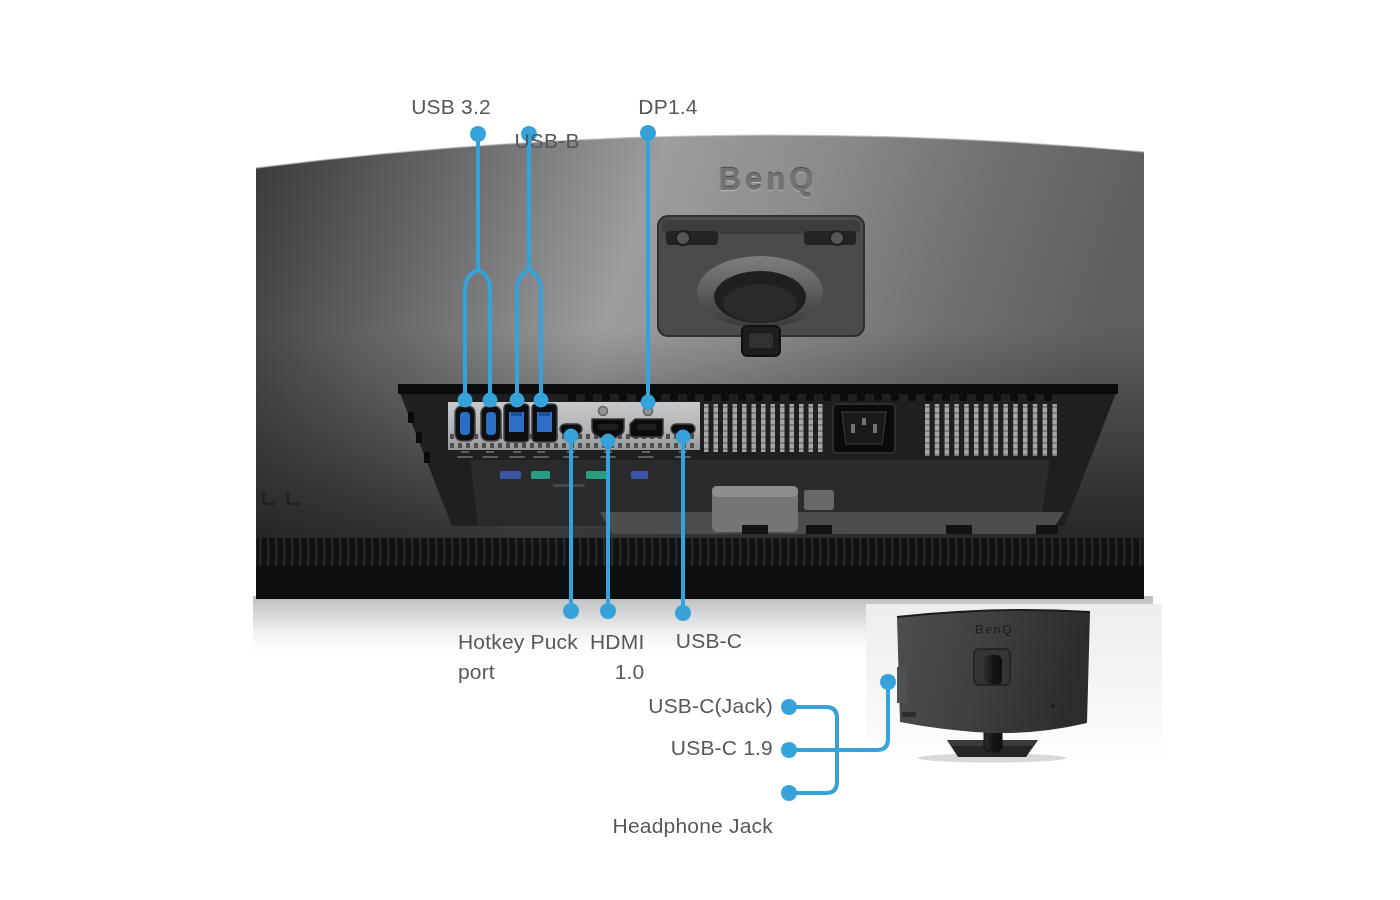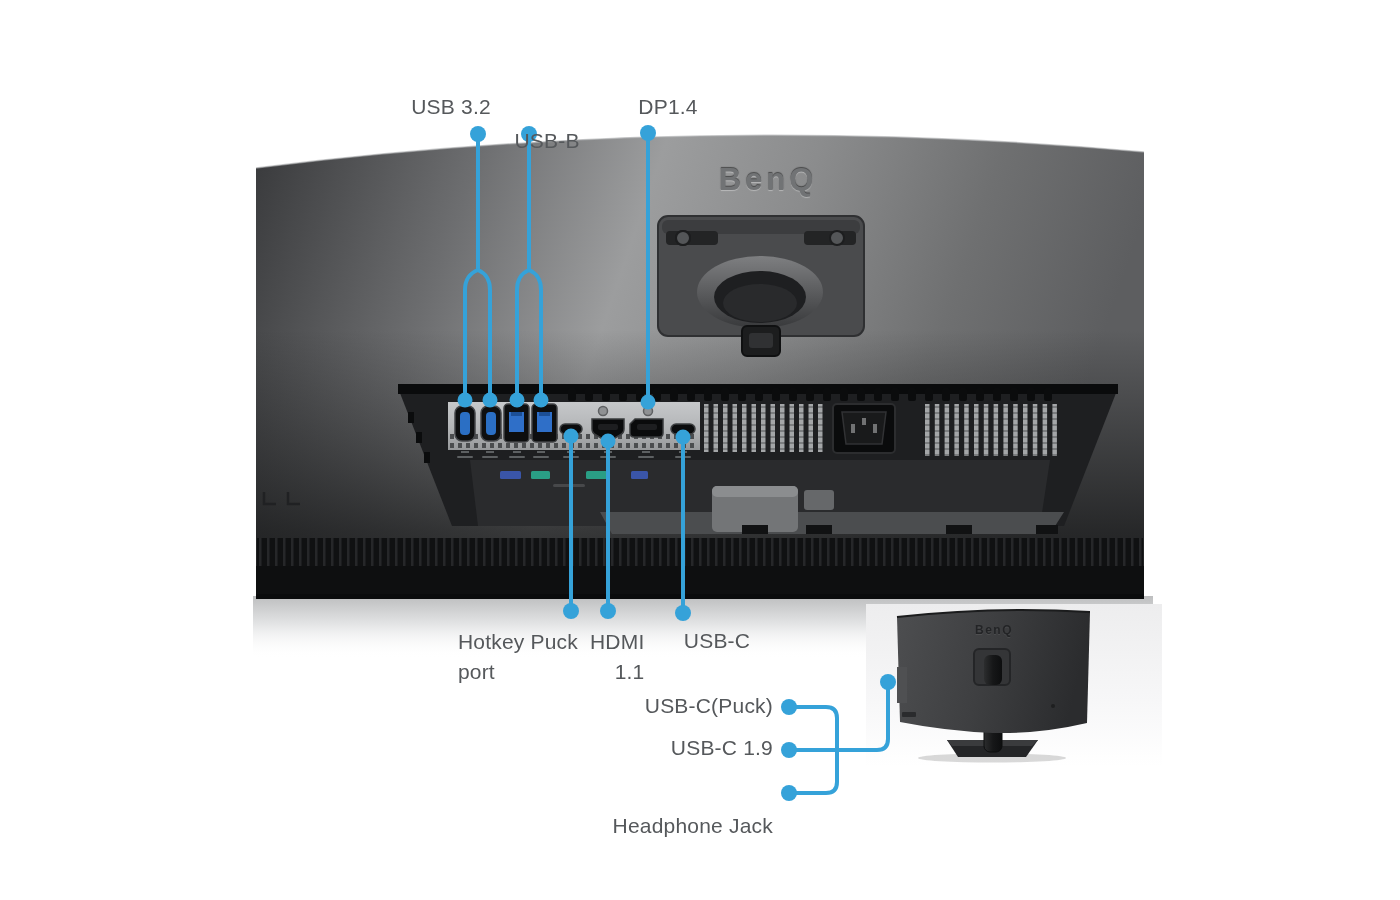--- a/index.html
+++ b/index.html
@@ -350,21 +350,21 @@
   <div class="co-label center" style="left:451px;top:107px;">USB 3.2</div>
   <div class="co-label center" style="left:547px;top:125px;margin-top:16px;">USB-B</div>
   <div class="co-label center" style="left:668px;top:107px;">DP1.4</div>
 
   <div class="co-label right-block" style="left:578px;top:627px;">
     <div>Hotkey Puck</div>
     <div>port</div>
   </div>
   <div class="co-label left-block" style="left:590px;top:627px;">
     <div>HDMI</div>
-    <div>1.1</div>
+    <div>1.0</div>
   </div>
-  <div class="co-label center" style="left:709px;top:641px;margin-left:8px;">USB-C</div>
-
-  <div class="co-label right-edge" style="left:773px;top:706px;">USB-C(Puck)</div>
+  <div class="co-label center" style="left:709px;top:641px;">USB-C</div>
+
+  <div class="co-label right-edge" style="left:773px;top:706px;">USB-C(Jack)</div>
   <div class="co-label right-edge" style="left:773px;top:748px;">USB-C 1.9</div>
   <div class="co-label right-edge" style="left:773px;top:826px;">Headphone Jack</div>
 
 </div>
 
 </body></html>

